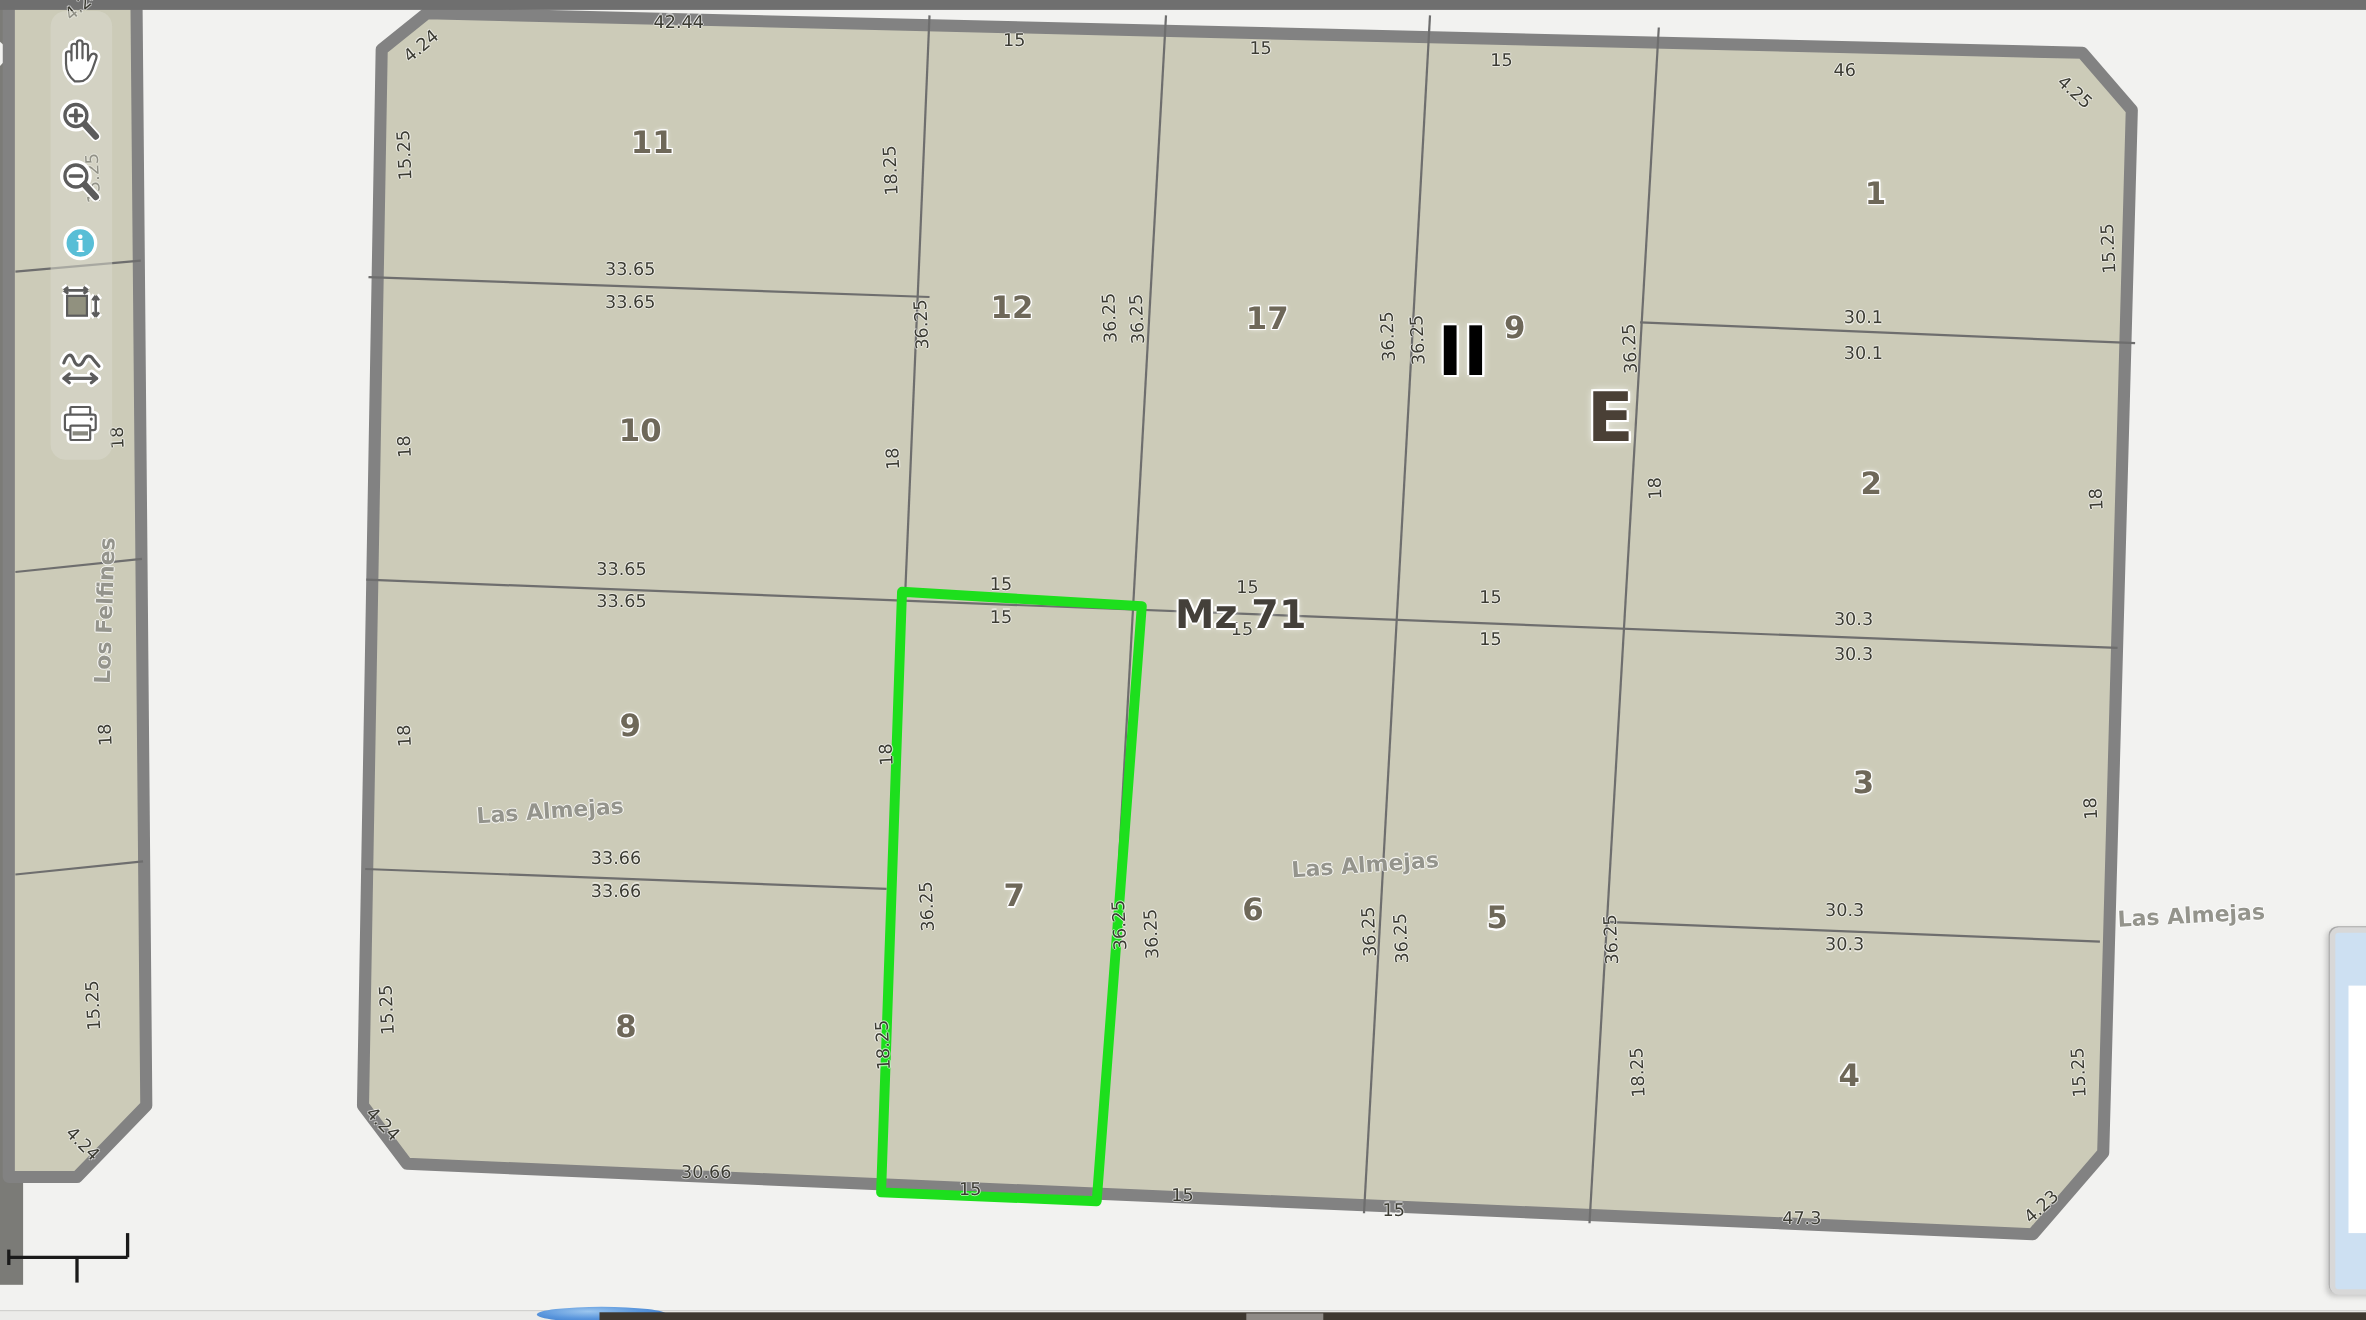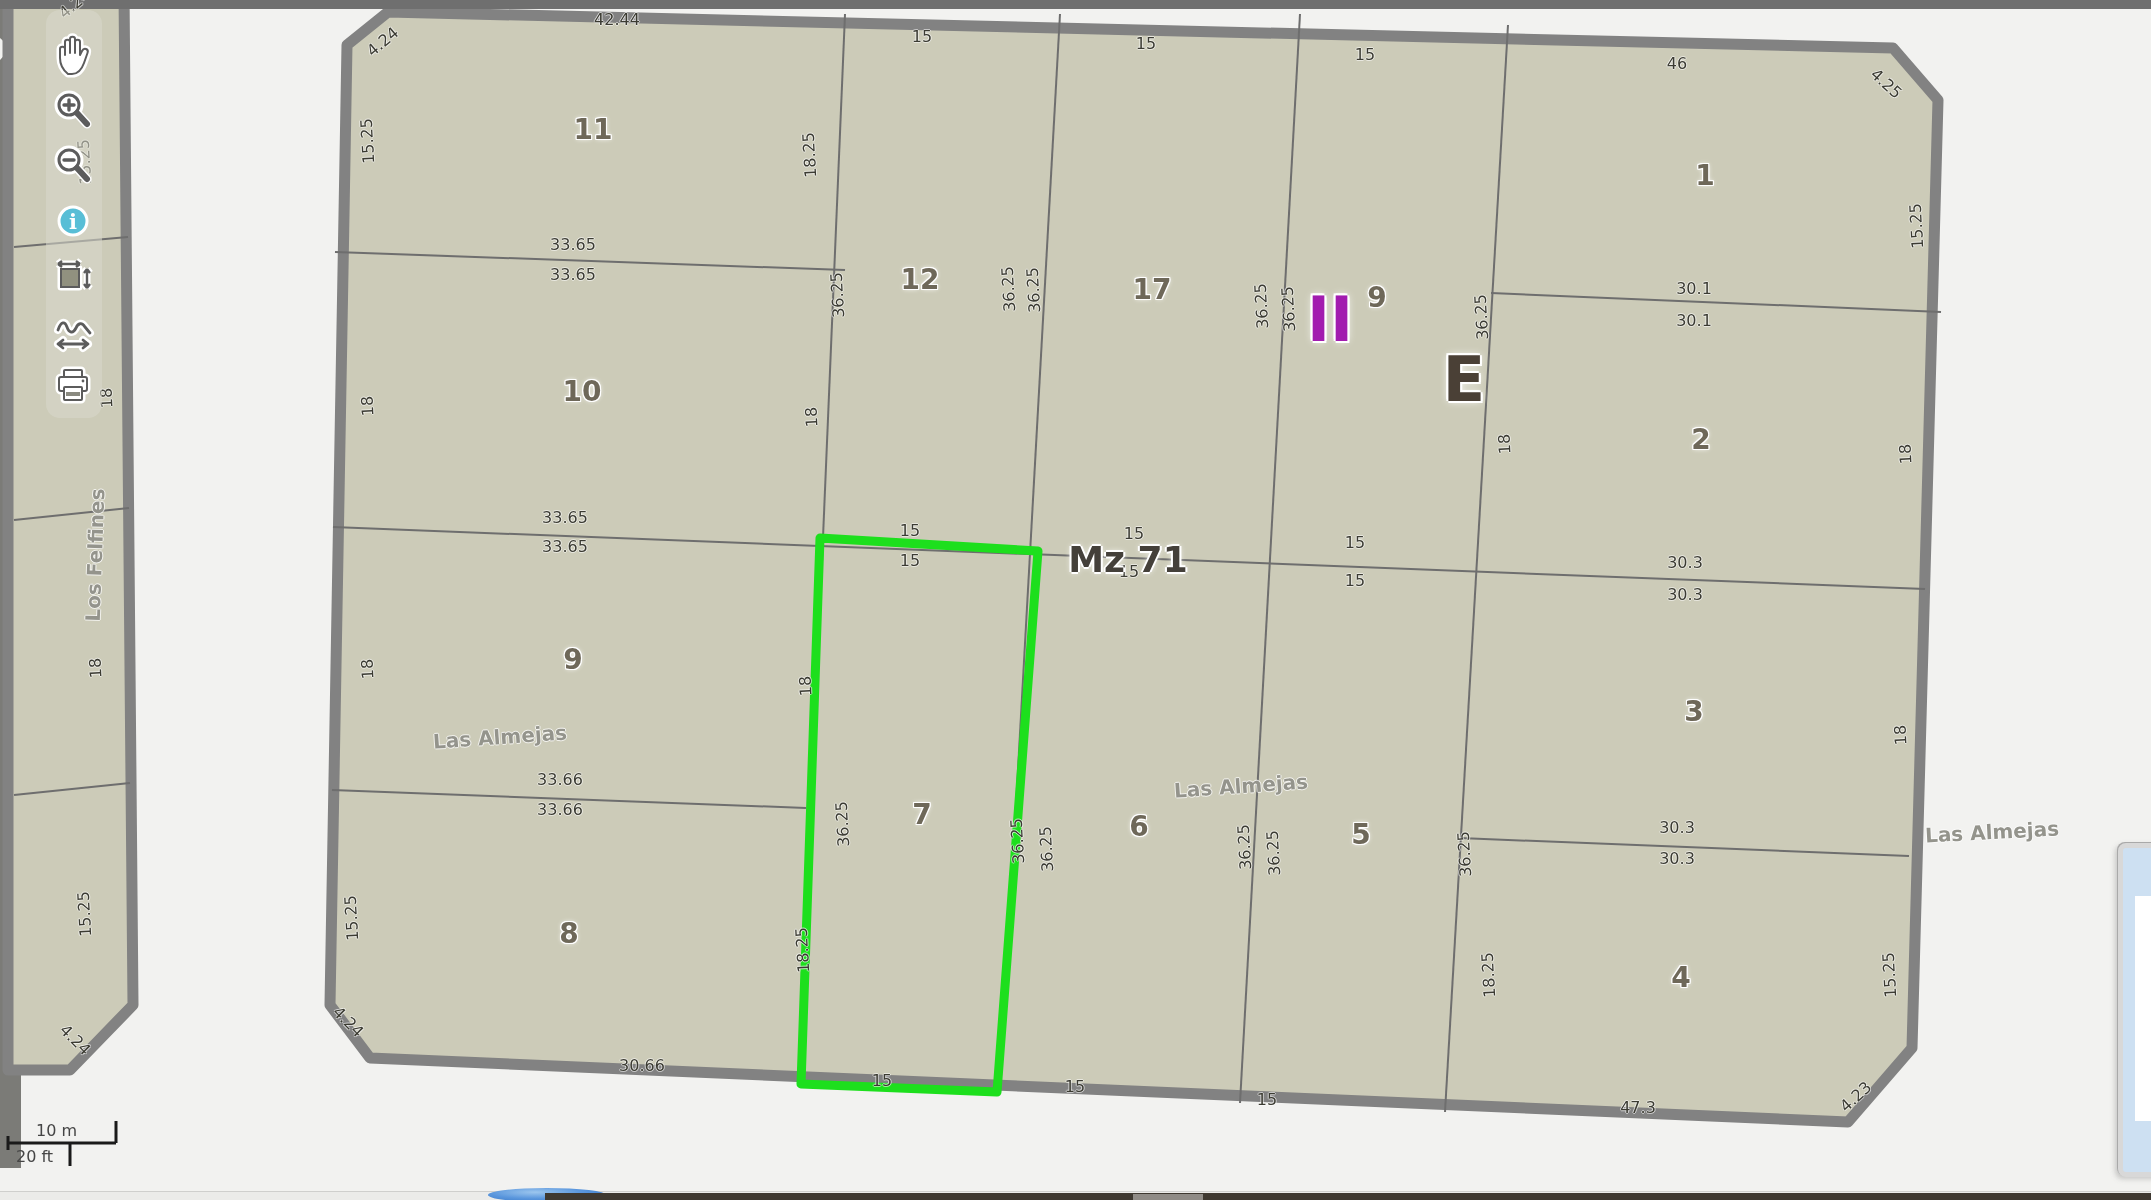--- a/index.html
+++ b/index.html
@@ -14,21 +14,21 @@
          text-shadow:0 1px 0 rgba(255,255,255,.55),0 -1px 0 rgba(255,255,255,.55),
                      1px 0 0 rgba(255,255,255,.55),-1px 0 0 rgba(255,255,255,.55);}
   .k-parcel{font-size:28px;font-weight:bold;color:#6e6859;
             text-shadow:0 1px 0 #fff,0 -1px 0 #fff,1px 0 0 #fff,-1px 0 0 #fff,
                         1px 1px 0 #fff,-1px -1px 0 #fff,1px -1px 0 #fff,-1px 1px 0 #fff,0 0 5px #fff;}
   .k-title{font-size:72px;font-weight:bold;color:#5b5143;letter-spacing:1px;
            text-shadow:0 2px 0 #fff,0 -2px 0 #fff,2px 0 0 #fff,-2px 0 0 #fff,
                        2px 2px 0 #fff,-2px -2px 0 #fff,2px -2px 0 #fff,-2px 2px 0 #fff,0 0 9px #fff;}
   .k-block{font-size:36px;font-weight:bold;color:#44403a;
            text-shadow:0 2px 0 #fff,0 -2px 0 #fff,2px 0 0 #fff,-2px 0 0 #fff,0 0 6px #fff;}
-  .k-zone{font-size:62px;font-weight:900;color:#a21caf;
+  .k-zone{font-size:62px;font-weight:900;color:#000000;
           text-shadow:0 2px 0 #fff,0 -2px 0 #fff,2px 0 0 #fff,-2px 0 0 #fff,
                       2px 2px 0 #fff,-2px -2px 0 #fff,0 0 8px #fff;}
   .k-street{font-size:20px;font-weight:bold;color:#94948c;
             text-shadow:0 1px 0 rgba(255,255,255,.7),0 -1px 0 rgba(255,255,255,.7),
                         1px 0 0 rgba(255,255,255,.7),-1px 0 0 rgba(255,255,255,.7);}
 
   
   .toolbar{position:absolute;left:46px;top:10px;width:56px;height:408px;border-radius:14px;
            background:rgba(216,216,204,.55);}
   .tool-btn{position:absolute;left:4px;width:48px;height:48px;cursor:pointer;}
@@ -283,24 +283,20 @@
           <rect x="14" y="7" width="18" height="9" rx="1" fill="#fff" stroke="#5c5c5c" stroke-width="2"></rect>
           <rect x="9" y="14" width="28" height="14" rx="2" fill="#fff" stroke="#5c5c5c" stroke-width="2"></rect>
           <circle cx="33" cy="18" r="1.4" fill="#5c5c5c"></circle>
           <rect x="14" y="24" width="18" height="13" rx="1" fill="#fff" stroke="#5c5c5c" stroke-width="2"></rect>
           <line x1="16" y1="31" x2="30" y2="31" stroke="#8a8a80" stroke-width="4"></line>
         </svg>
       </span>
     </div>
   </div>
 
-  <div class="scalebar">
-    <span class="scale-label scale-metric">10 m</span>
-    <span class="scale-label scale-imperial">20 ft</span>
-  </div>
 
   <div class="footer">
     <div class="footer-logo" style="left:488px;"></div>
     <div class="footer-dark">
       <div class="footer-light-seg"></div>
     </div>
   </div>
 
   <div class="mini-panel">
     <div class="mini-panel-inner"></div>

